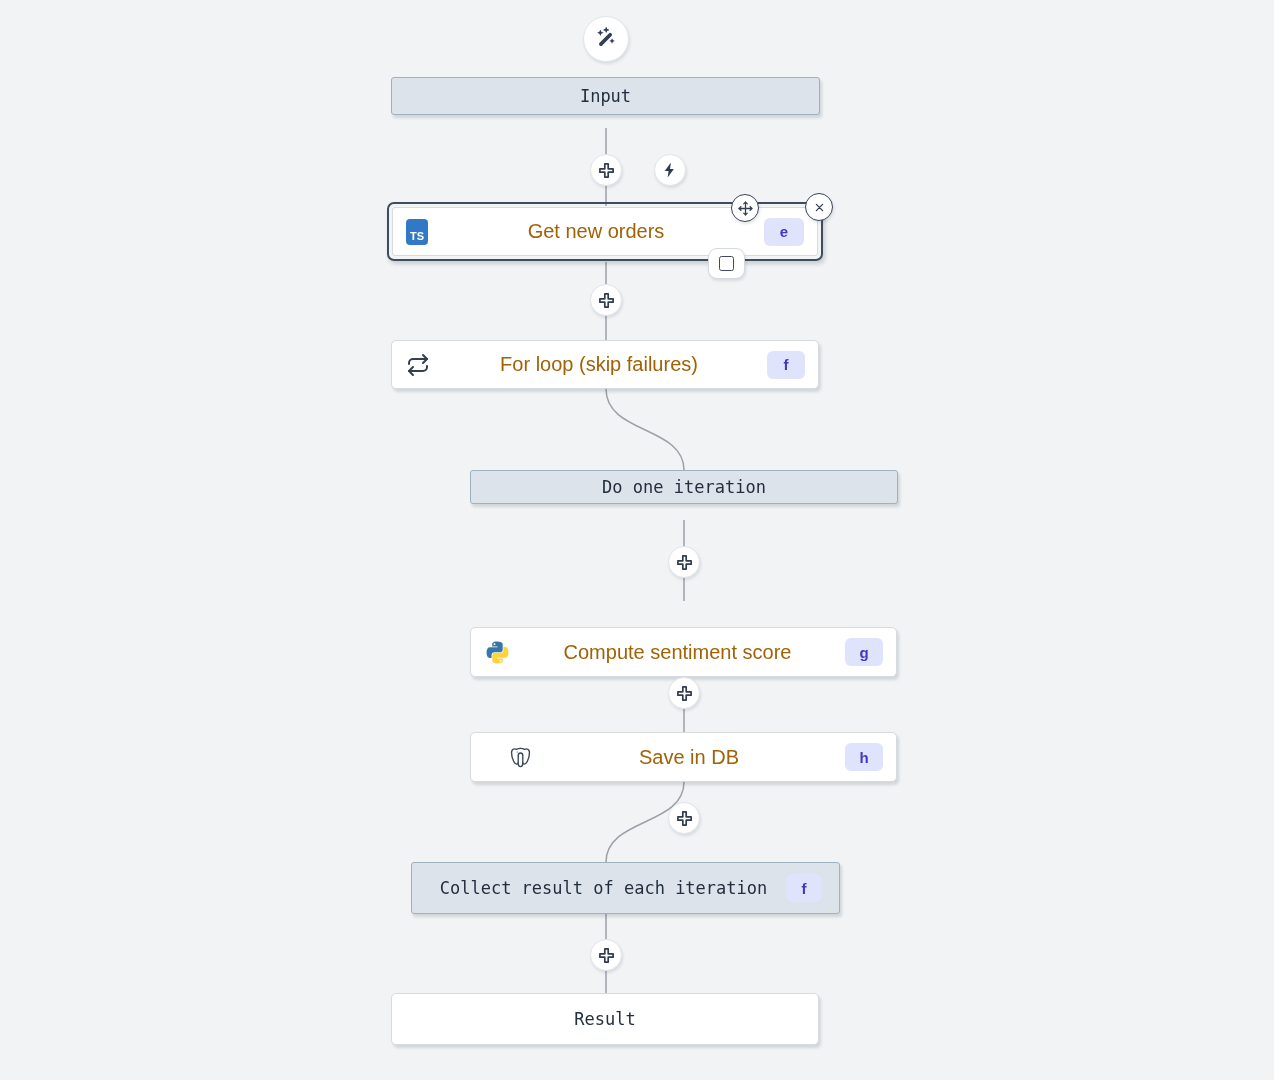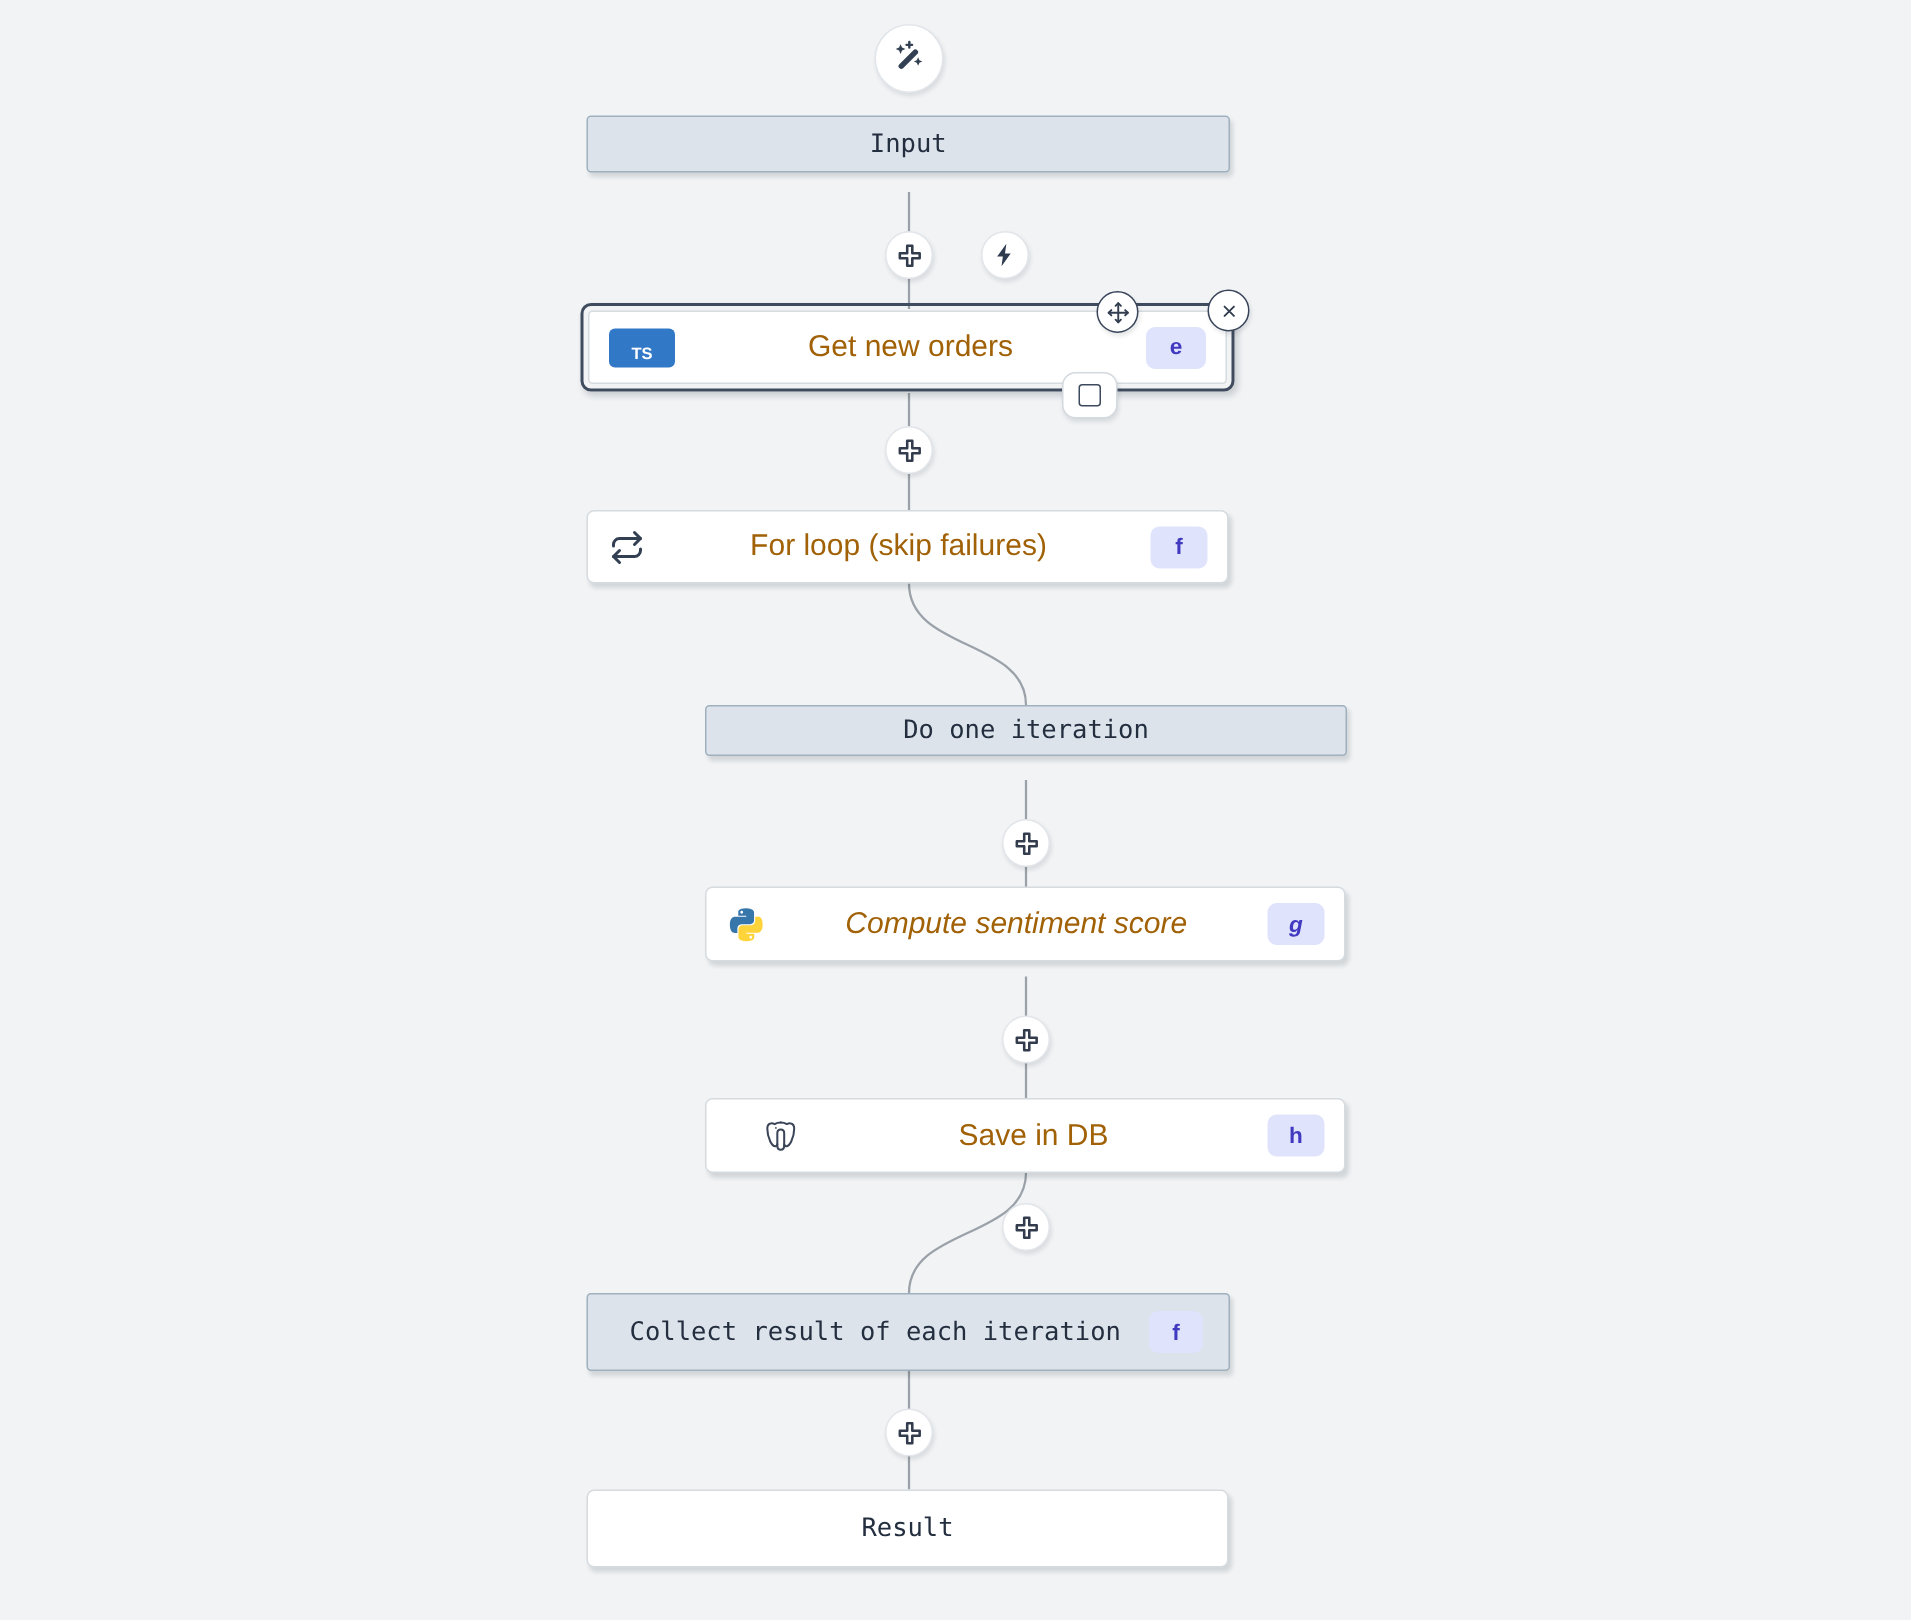--- a/index.html
+++ b/index.html
@@ -17,21 +17,21 @@
   .mono{font-family:"DejaVu Sans Mono",monospace;font-size:17px;color:#232e3f;white-space:nowrap;}
   .sans{font-size:20px;color:#a16207;white-space:nowrap;}
   .label{flex:1;text-align:center;}
 
   .badge{display:flex;align-items:center;justify-content:center;width:38px;height:28px;
          border-radius:6px;background:#dfe3fc;color:#413ac1;flex:0 0 auto;
          font-family:"Liberation Sans",sans-serif;font-weight:bold;font-size:15px;}
   .abs-badge{position:absolute;right:17px;top:50%;transform:translateY(-50%);width:36px;}
   .pad-r{padding-right:44px;}
 
-  .ticon{width:44px;height:26px;border-radius:4px;background:#3178c6;color:#fff;
+  .ticon{width:22px;height:26px;border-radius:4px;background:#3178c6;color:#fff;
          display:flex;align-items:flex-end;justify-content:center;box-sizing:border-box;
          padding-bottom:3px;font-weight:bold;font-size:11px;flex:0 0 auto;}
   .ticon i{font-style:normal;}
   .icon26{width:26px;height:26px;display:flex;align-items:center;justify-content:center;flex:0 0 auto;}
 
   .selwrap{position:absolute;box-sizing:border-box;border:2px solid #3f4b5e;border-radius:7px;
            padding:3px;box-shadow:2px 3px 4px rgba(25,39,52,.18);cursor:pointer;}
   .selwrap .snode{position:relative;width:100%;height:100%;box-shadow:none;border-radius:3px;}
 
   .circle{position:absolute;background:#fff;border:1px solid #e2e6ea;border-radius:50%;
@@ -133,21 +133,21 @@
   <div class="node vnode" style="left:470px;top:470px;width:428px;height:34px;">
     <span class="mono">Do one iteration</span>
   </div>
 
   <button class="circle d32" style="left:668px;top:546px;">
     <svg width="17" height="17" viewBox="0 0 18 18">
       <path d="M7.2 2 H10.8 V7.2 H16 V10.8 H10.8 V16 H7.2 V10.8 H2 V7.2 H7.2 Z" fill="#fff" stroke="#323c4d" stroke-width="1.8" stroke-linejoin="round"></path>
     </svg>
   </button>
 
-  <div class="node snode" style="left:470px;top:591px;width:427px;height:50px;font-style:italic;">
+  <div class="node snode" style="left:470px;top:627px;width:427px;height:50px;">
     <span class="icon26">
       <svg width="25" height="25" viewBox="0 0 24 24">
         <path fill="#3776ab" d="M11.9 1.5c-5.3 0-5 2.3-5 2.3v2.4h5.1v.7H4.9S1.5 6.5 1.5 12c0 5.4 3 5.2 3 5.2h1.8v-2.5s-.1-3 2.9-3h5s2.8 0 2.8-2.7V4.4s.4-2.9-5.1-2.9zm-2.8 1.6c.5 0 .9.4.9.9s-.4.9-.9.9-.9-.4-.9-.9.4-.9.9-.9z"></path>
         <path fill="#ffd43b" d="M12.1 22.5c5.3 0 5-2.3 5-2.3v-2.4H12v-.7h7.1s3.4.4 3.4-5.1c0-5.4-3-5.2-3-5.2h-1.8v2.5s.1 3-2.9 3h-5s-2.8 0-2.8 2.7v4.6s-.4 2.9 5.1 2.9zm2.8-1.6c-.5 0-.9-.4-.9-.9s.4-.9.9-.9.9.4.9.9-.4.9-.9.9z"></path>
       </svg>
     </span>
     <span class="label sans">Compute sentiment score</span>
     <span class="badge">g</span>
   </div>
 
@@ -169,21 +169,21 @@
     <span class="label sans">Save in DB</span>
     <span class="badge">h</span>
   </div>
 
   <button class="circle d32" style="left:668px;top:802px;">
     <svg width="17" height="17" viewBox="0 0 18 18">
       <path d="M7.2 2 H10.8 V7.2 H16 V10.8 H10.8 V16 H7.2 V10.8 H2 V7.2 H7.2 Z" fill="#fff" stroke="#323c4d" stroke-width="1.8" stroke-linejoin="round"></path>
     </svg>
   </button>
 
-  <div class="node vnode" style="left:391px;top:862px;width:429px;height:52px;text-align:center;">
+  <div class="node vnode" style="left:411px;top:862px;width:429px;height:52px;text-align:center;">
     <span class="mono pad-r">Collect result of each iteration</span>
     <span class="badge abs-badge">f</span>
   </div>
 
   <button class="circle d32" style="left:590px;top:939px;">
     <svg width="17" height="17" viewBox="0 0 18 18">
       <path d="M7.2 2 H10.8 V7.2 H16 V10.8 H10.8 V16 H7.2 V10.8 H2 V7.2 H7.2 Z" fill="#fff" stroke="#323c4d" stroke-width="1.8" stroke-linejoin="round"></path>
     </svg>
   </button>
 

